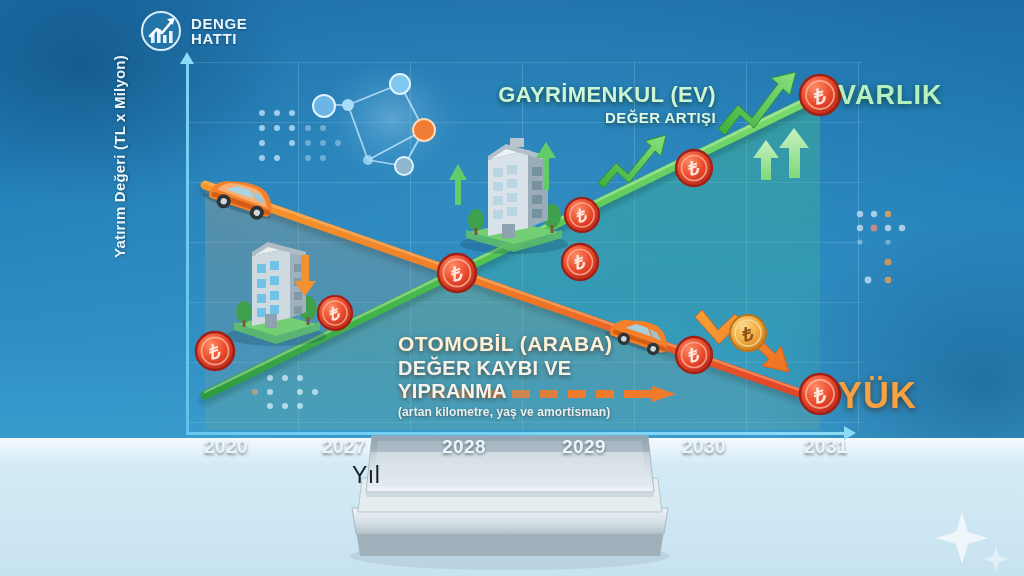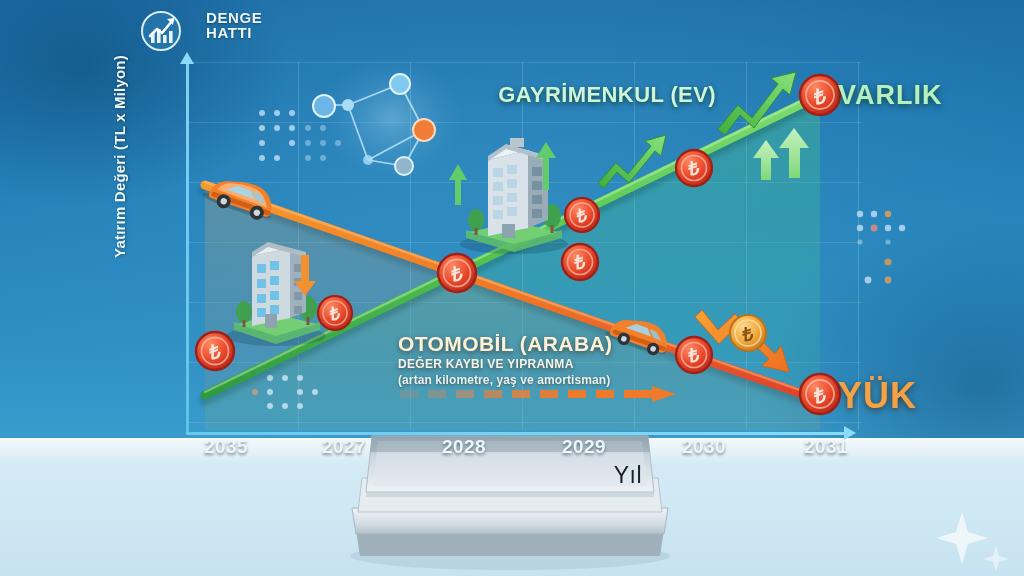--- a/index.html
+++ b/index.html
@@ -38,21 +38,21 @@
   
   .grid {
     position:absolute; left:186px; top:62px; width:676px; height:368px;
     background-image:
       linear-gradient(to right, rgba(190,224,242,.22) 1px, transparent 1px),
       linear-gradient(to bottom, rgba(190,224,242,.16) 1px, transparent 1px);
     background-size:112px 60px;
   }
 
   
-  .logo { position:absolute; left:140px; top:10px; display:flex; align-items:flex-start; gap:24px; }
+  .logo { position:absolute; left:140px; top:10px; display:flex; align-items:center; gap:9px; }
   .logo-mark { width:42px; height:42px; position:relative; }
   .logo-text { line-height:1.02; }
   .logo-text div {
     color:#e9f4fb; font-weight:bold; font-size:15px; letter-spacing:.6px;
     text-shadow:0 1px 2px rgba(0,0,0,.35);
   }
 
   
   .axis-y { position:absolute; left:186px; top:62px; width:3px; height:372px;
             background:linear-gradient(180deg,#7fd3f2,#5fc2ea); border-radius:2px; }
@@ -93,37 +93,37 @@
   .lbl-green .t2{
     color:#ddf8e4; font-weight:bold; font-size:15px; letter-spacing:.4px; margin-top:1px;
     text-shadow:0 2px 4px rgba(0,40,20,.6);
   }
   .lbl-orange { position:absolute; left:398px; top:332px; width:260px; }
   .lbl-orange .t1{
     color:#fdf0d6; font-weight:bold; font-size:21px; letter-spacing:.4px;
     text-shadow:0 2px 5px rgba(60,25,0,.6);
   }
   .lbl-orange .t2{
-    color:#f6f3ea; font-weight:bold; font-size:12px; letter-spacing:.3px; margin-top:1px;
+    color:#f6f3ea; font-weight:bold; font-size:20px; letter-spacing:.3px; margin-top:1px;
     text-shadow:0 2px 4px rgba(60,25,0,.55);
   }
   .lbl-orange .t3{
     color:#e7efef; font-size:12px; font-weight:bold; margin-top:2px; letter-spacing:.1px;
     text-shadow:0 1px 3px rgba(60,25,0,.5);
   }
 
   .endlabel {
     position:absolute; font-weight:bold; letter-spacing:1px;
   }
   .endlabel.varlik { left:838px; top:80px; font-size:27px; color:#b6f0bf;
                      text-shadow:0 2px 6px rgba(0,50,25,.7); }
   .endlabel.yuk    { left:838px; top:375px; font-size:36px; color:#f6a243;
                      text-shadow:0 2px 6px rgba(60,25,0,.65); }
   .xtitle {
-    position:absolute; left:352px; top:462px; width:290px; text-align:right;
+    position:absolute; left:352px; top:462px; width:290px; text-align:left;
     color:#16222c; font-size:23px; letter-spacing:.5px;
   }
 
   svg { display:block; }
   .nosel { user-select:none; }
 </style>
 </head>
 <body>
 
 <div id="stage">
@@ -517,32 +517,33 @@
   </div>
 
   <div class="axis-y"></div>
   <div class="axis-y-head"></div>
   <div class="axis-x"></div>
   <div class="axis-x-head"></div>
 
   <div class="ylabel nosel">Yatırım Değeri (TL x Milyon)</div>
 
   <div class="xticks">
-    <span class="xtick" style="left:40px;">2035</span>
+    <span class="xtick" style="left:40px;">2020</span>
     <span class="xtick" style="left:158px;">2027</span>
     <span class="xtick" style="left:278px;">2028</span>
     <span class="xtick" style="left:398px;">2029</span>
     <span class="xtick" style="left:518px;">2030</span>
     <span class="xtick" style="left:604px;margin-left:36px;">2031</span>
   </div>
 
   <div class="xtitle nosel">Yıl</div>
 
   <div class="lbl-green nosel">
     <div class="t1">GAYRİMENKUL (EV)</div>
+    <div class="t2">DEĞER ARTIŞI</div>
   </div>
 
   <div class="lbl-orange nosel">
     <div class="t1">OTOMOBİL (ARABA)</div>
     <div class="t2">DEĞER KAYBI VE YIPRANMA</div>
     <div class="t3">(artan kilometre, yaş ve amortisman)</div>
   </div>
 
   <div class="endlabel varlik nosel">VARLIK</div>
   <div class="endlabel yuk nosel">YÜK</div>

